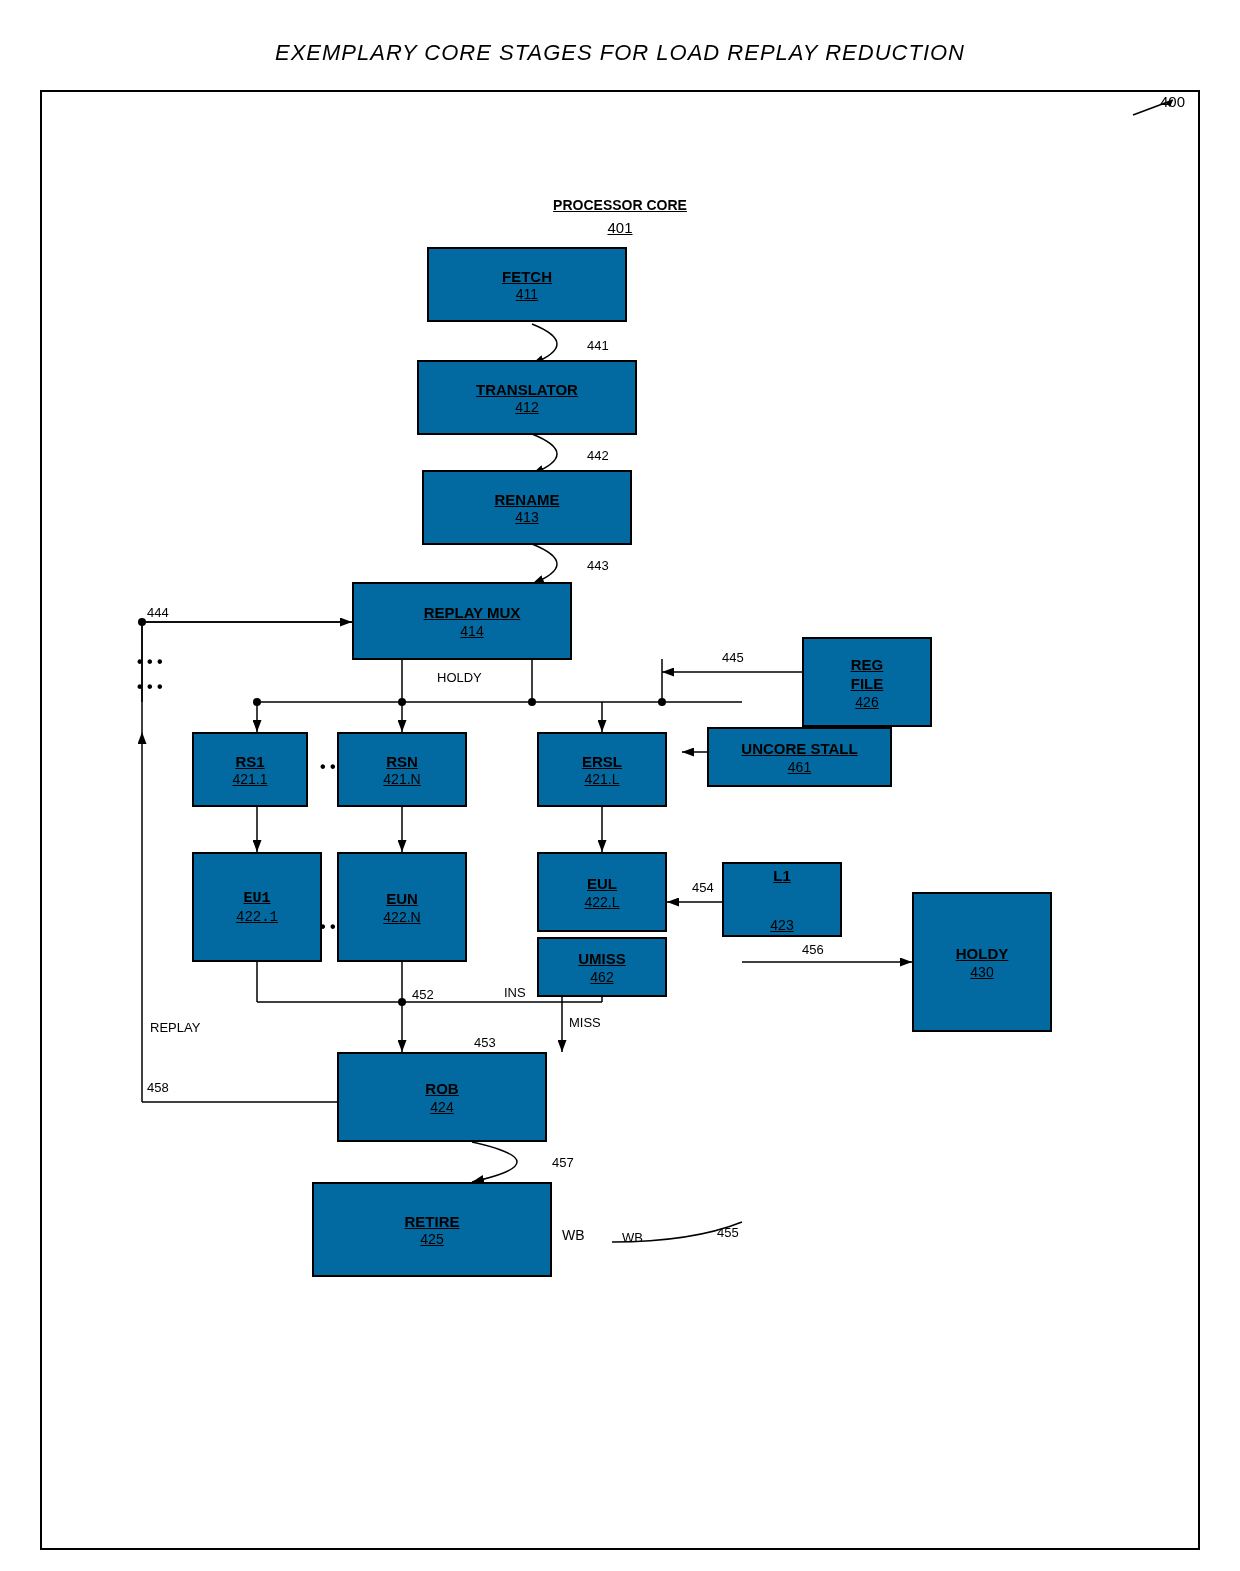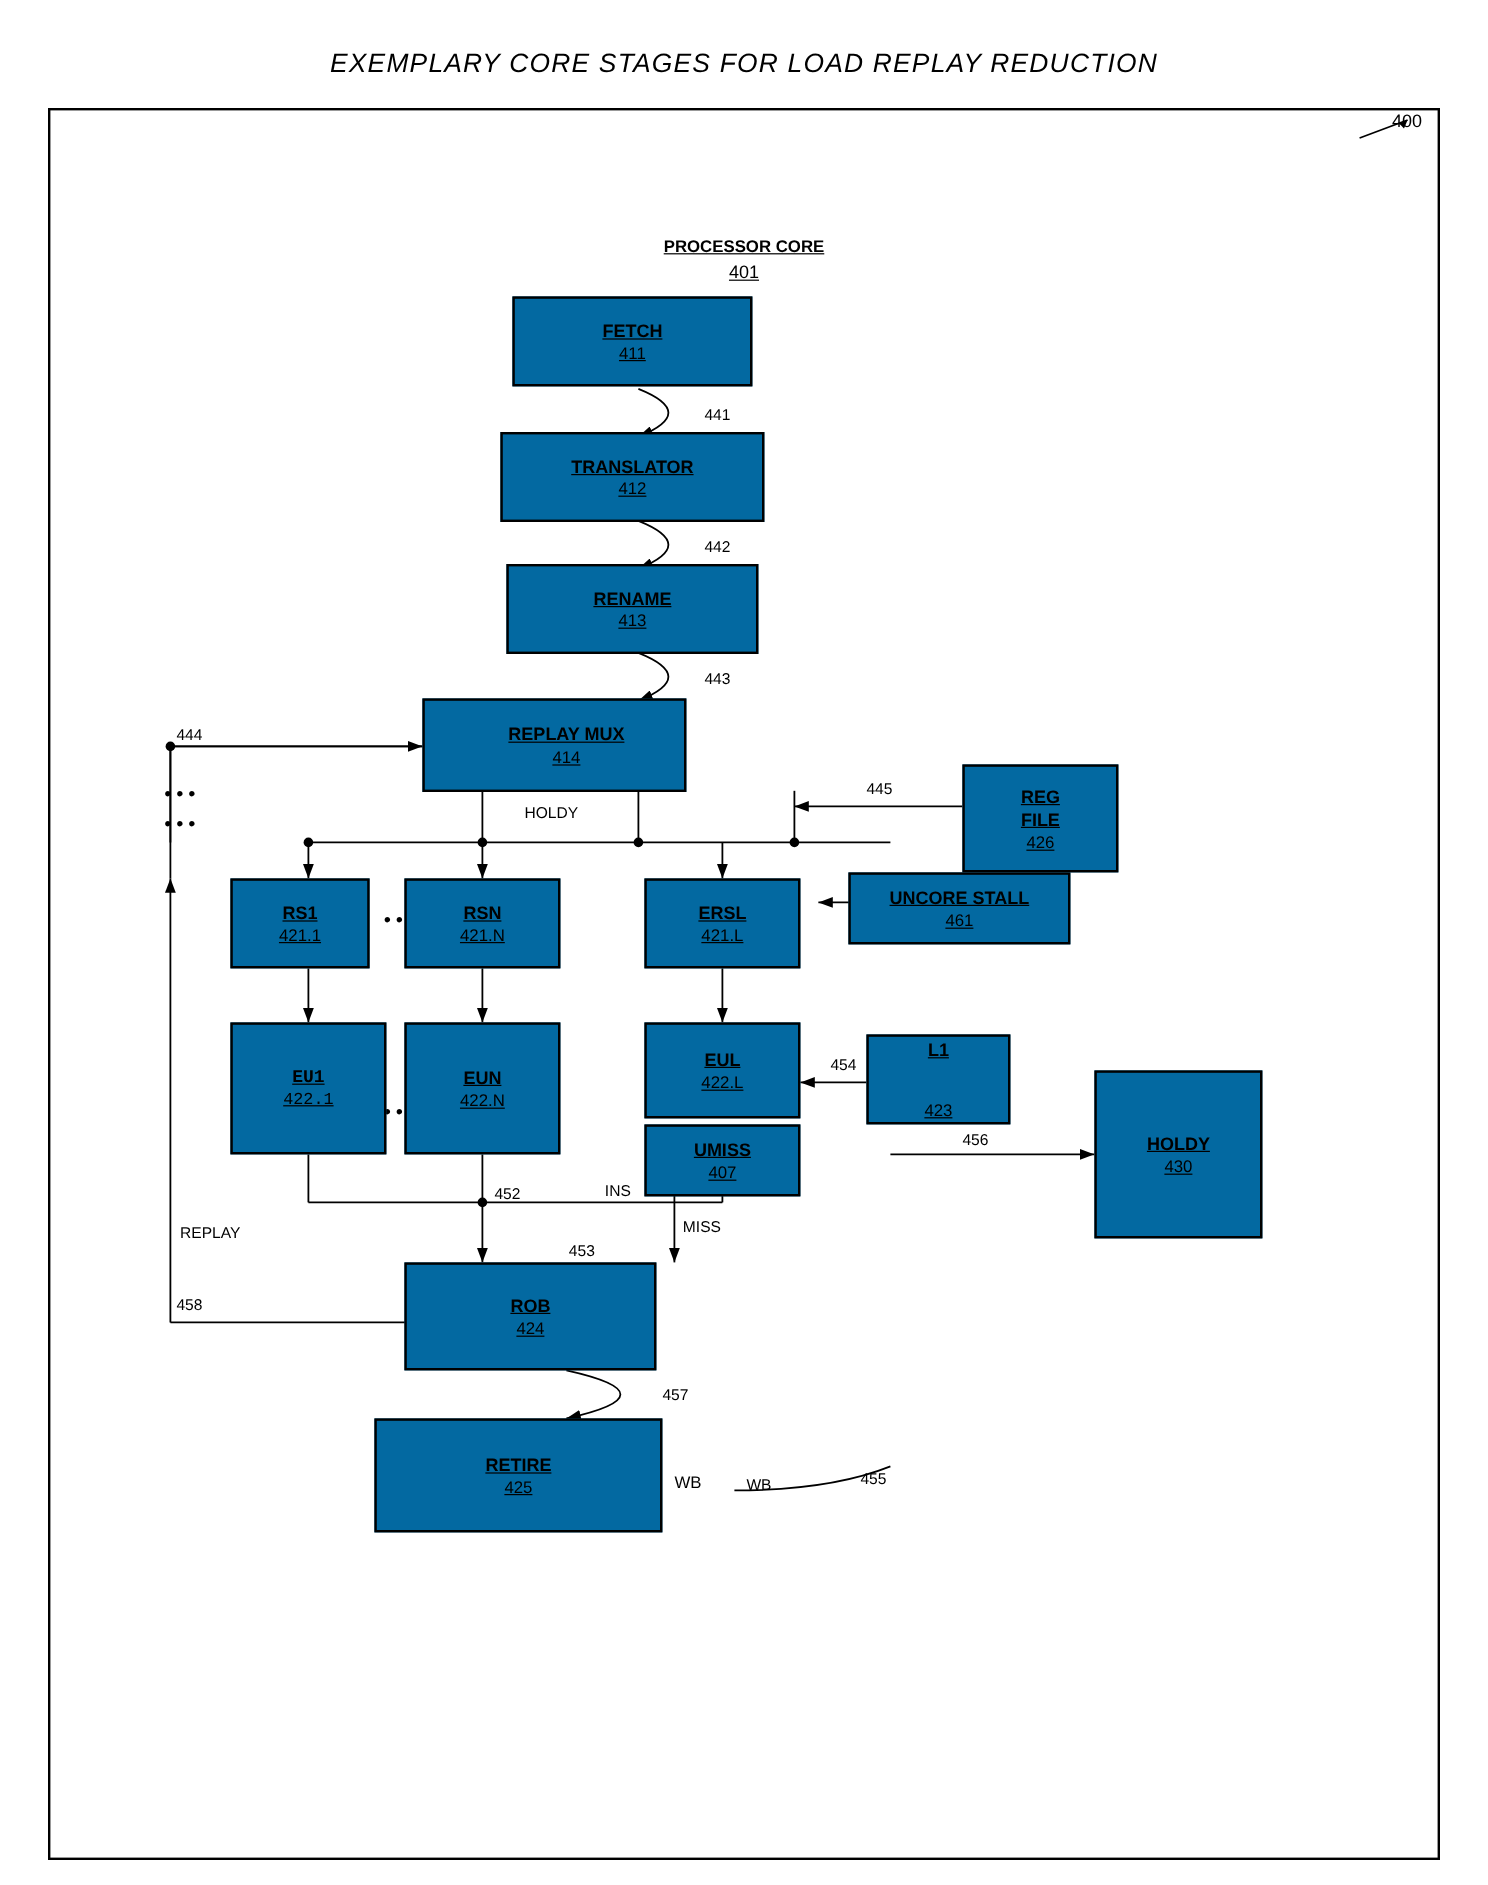--- a/index.html
+++ b/index.html
@@ -262,21 +262,21 @@
       <span class="box-num">422.N</span>
     </div>
 
     <div class="box" style="left:495px; top:760px; width:130px; height:80px;">
       <span class="box-label">EUL</span>
       <span class="box-num">422.L</span>
     </div>
 
     <div class="box" style="left:495px; top:845px; width:130px; height:60px;">
       <span class="box-label">UMISS</span>
-      <span class="box-num">407</span>
+      <span class="box-num">462</span>
     </div>
 
     <div class="box" style="left:680px; top:770px; width:120px; height:75px;gap:32px;">
       <span class="box-label">L1</span>
       <span class="box-num">423</span>
     </div>
 
     <div class="box" style="left:760px; top:545px; width:130px; height:90px;">
       <span class="box-label" style="white-space:pre-line; font-size:15px; font-weight:bold; text-decoration:underline;">REG
 FILE</span>

